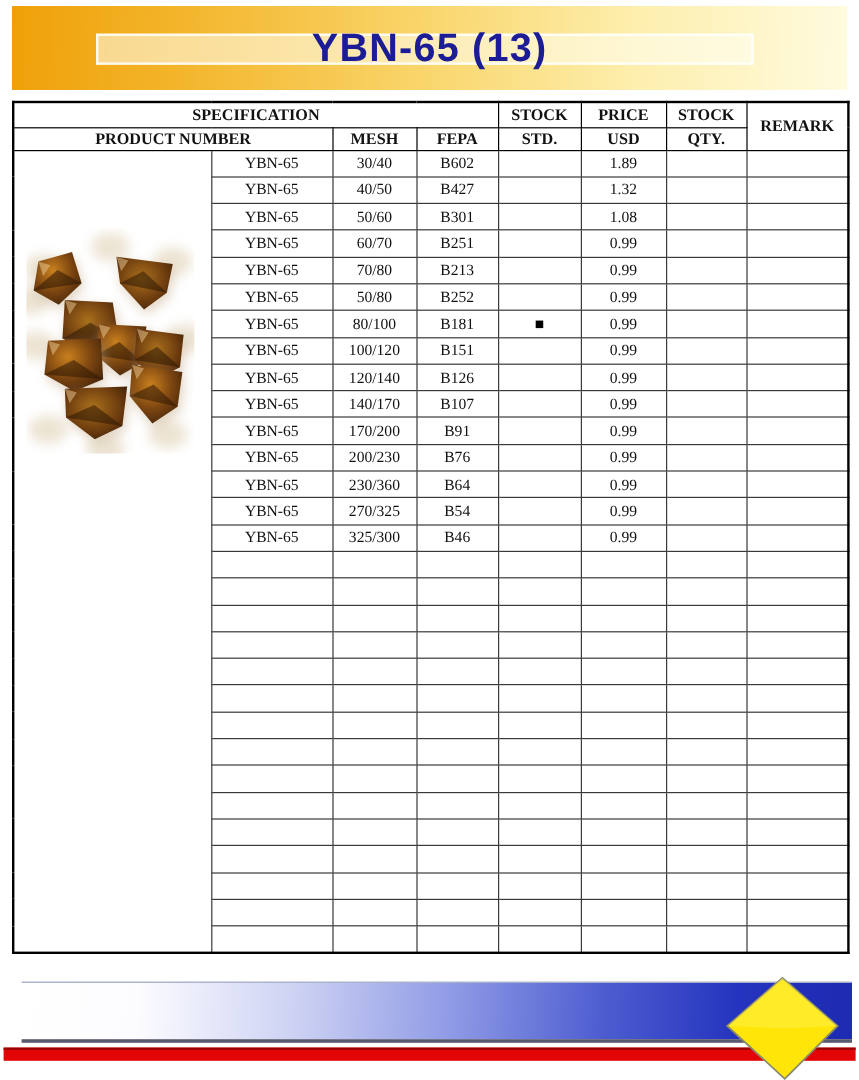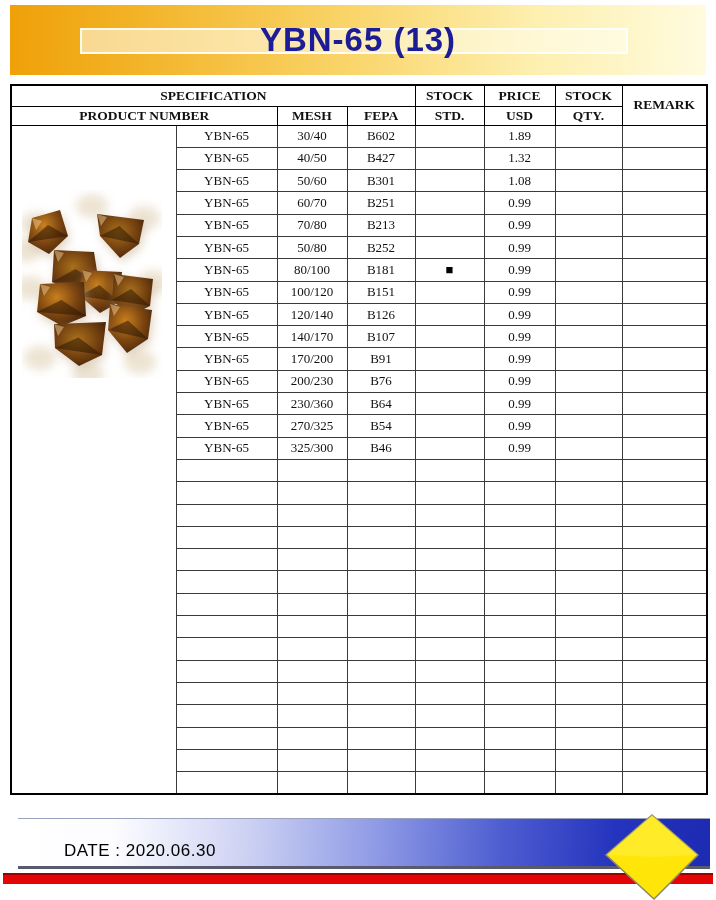--- a/index.html
+++ b/index.html
@@ -434,21 +434,20 @@
           <td></td>
           <td></td>
           <td></td>
           <td></td>
           <td></td>
         </tr>
       </tbody>
   </table>
 
   <div class="footer-banner"></div>
-  <div class="date-label">DATE : 2020.06.30</div>
   <div class="red-stripe"></div>
   <div class="diamond-wrap">
     <svg width="96" height="88" viewBox="0 0 96 88">
       <polygon points="48,2 94,42 50,86 2,42" fill="#FFE608" stroke="#8a8a6a" stroke-width="1.5"></polygon>
       <polygon points="48,2 94,42 50,44 2,42" fill="#FFEF45" opacity="0.5"></polygon>
     </svg>
   </div>
 
 </div>
 

